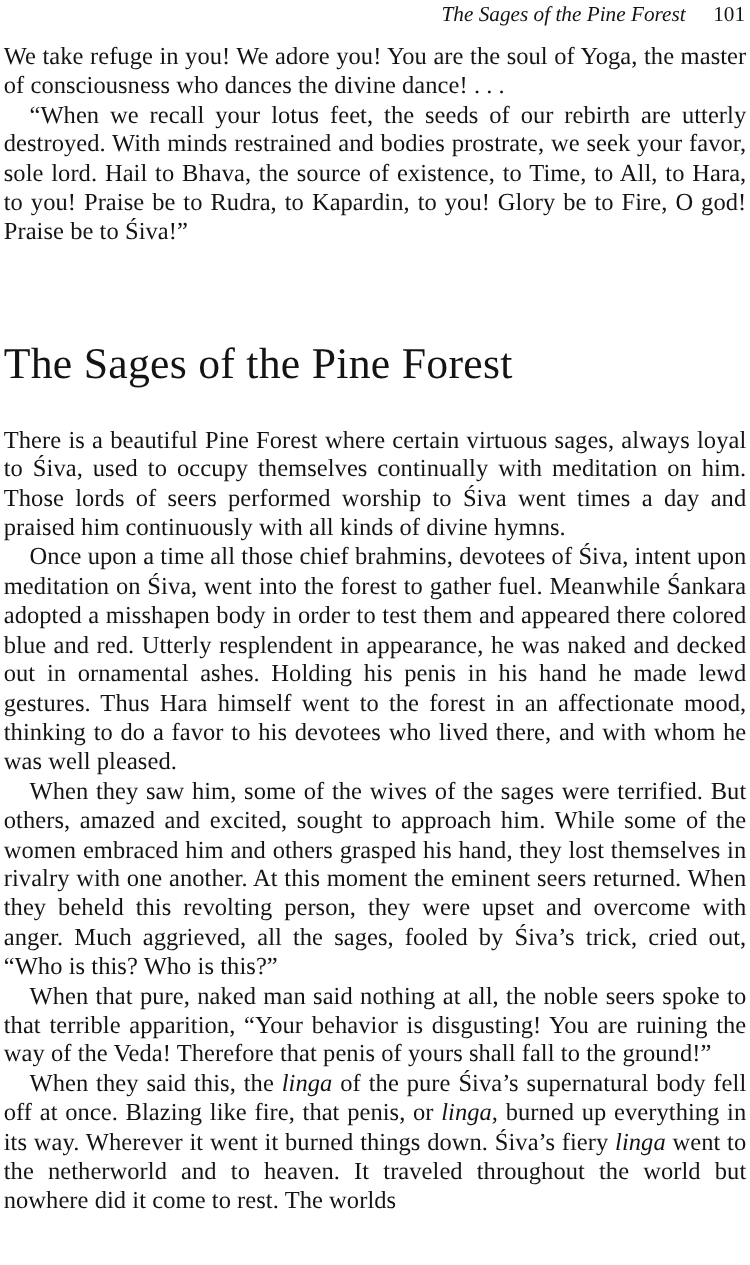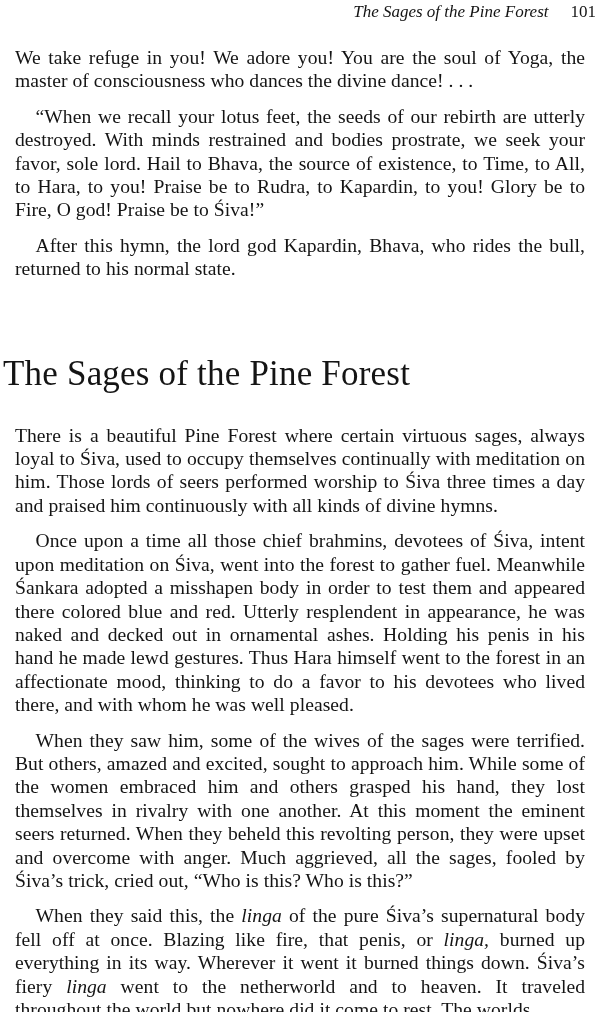--- a/index.html
+++ b/index.html
@@ -11,21 +11,21 @@
   .running-head {
     position: absolute; top: 2px; right: 4px; height: 24px;
     display: flex; align-items: baseline; gap: 22px;
     font-size: 17px;
   }
   .running-head .rh-title { font-style: italic; }
   .page {
     position: absolute; left: 3px; right: 3px; top: 34px;
   }
   p {
-    margin: 12px; font-size: 19.6px; line-height: 23.4px;
+    margin: 0; font-size: 19.6px; line-height: 23.4px;
     text-align: justify; text-align-last: left;
     hyphens: manual; letter-spacing: 0.05px;
   }
   p.indent { text-indent: 1.05em; }
   h1.section-title {
     font-weight: normal; font-size: 35px; line-height: 40px;
     margin: 73px 0 30px 0; letter-spacing: 0.2px;
   }
   em { font-style: italic; font-family: Liberation Serif, serif; }
 </style>
@@ -33,21 +33,21 @@
 <body>
 
 <div class="running-head">
   <span class="rh-title">The Sages of the Pine Forest</span>
   <span class="rh-page">101</span>
 </div>
 
 <div class="page">
   <p>We take refuge in you! We adore you! You are the soul of Yoga, the master of consciousness who dances the divine dance! . . .</p>
   <p class="indent">“When we recall your lotus feet, the seeds of our rebirth are utterly destroyed. With minds restrained and bodies prostrate, we seek your favor, sole lord. Hail to Bhava, the source of existence, to Time, to All, to Hara, to you! Praise be to Rudra, to Kapardin, to you! Glory be to Fire, O god! Praise be to Śiva!”</p>
-  <p class="indent">After this hymn, the lord god Kapardin, Bhava, who rides the bull, returned to his normal state.</p>
 
   <h1 class="section-title">The Sages of the Pine Forest</h1>
 
-  <p>There is a beautiful Pine Forest where certain virtuous sages, always loyal to Śiva, used to occupy themselves continually with meditation on him. Those lords of seers performed worship to Śiva three times a day and praised him continuously with all kinds of divine hymns.</p>
+  <p>There is a beautiful Pine Forest where certain virtuous sages, always loyal to Śiva, used to occupy themselves continually with meditation on him. Those lords of seers performed worship to Śiva went times a day and praised him continuously with all kinds of divine hymns.</p>
   <p class="indent">Once upon a time all those chief brahmins, devotees of Śiva, intent upon meditation on Śiva, went into the forest to gather fuel. Mean­while Śankara adopted a misshapen body in order to test them and appeared there colored blue and red. Utterly resplendent in ap­pearance, he was naked and decked out in ornamental ashes. Hold­ing his penis in his hand he made lewd gestures. Thus Hara himself went to the forest in an affectionate mood, thinking to do a favor to his devotees who lived there, and with whom he was well pleased.</p>
   <p class="indent">When they saw him, some of the wives of the sages were terrified. But others, amazed and excited, sought to approach him. While some of the women embraced him and others grasped his hand, they lost themselves in rivalry with one another. At this moment the eminent seers returned. When they beheld this revolting person, they were upset and overcome with anger. Much aggrieved, all the sages, fooled by Śiva’s trick, cried out, “Who is this? Who is this?”</p>
+  <p class="indent">When that pure, naked man said nothing at all, the noble seers spoke to that terrible apparition, “Your behavior is disgusting! You are ruining the way of the Veda! Therefore that penis of yours shall fall to the ground!”</p>
   <p class="indent"><span>When they said this, the </span><em>linga</em><span> of the pure Śiva’s supernatural body fell off at once. Blazing like fire, that penis, or </span><em>linga,</em><span> burned up everything in its way. Wherever it went it burned things down. Śiva’s fiery </span><em>linga</em><span> went to the netherworld and to heaven. It traveled throughout the world but nowhere did it come to rest. The worlds</span></p>
 </div>
 
 </body></html>

